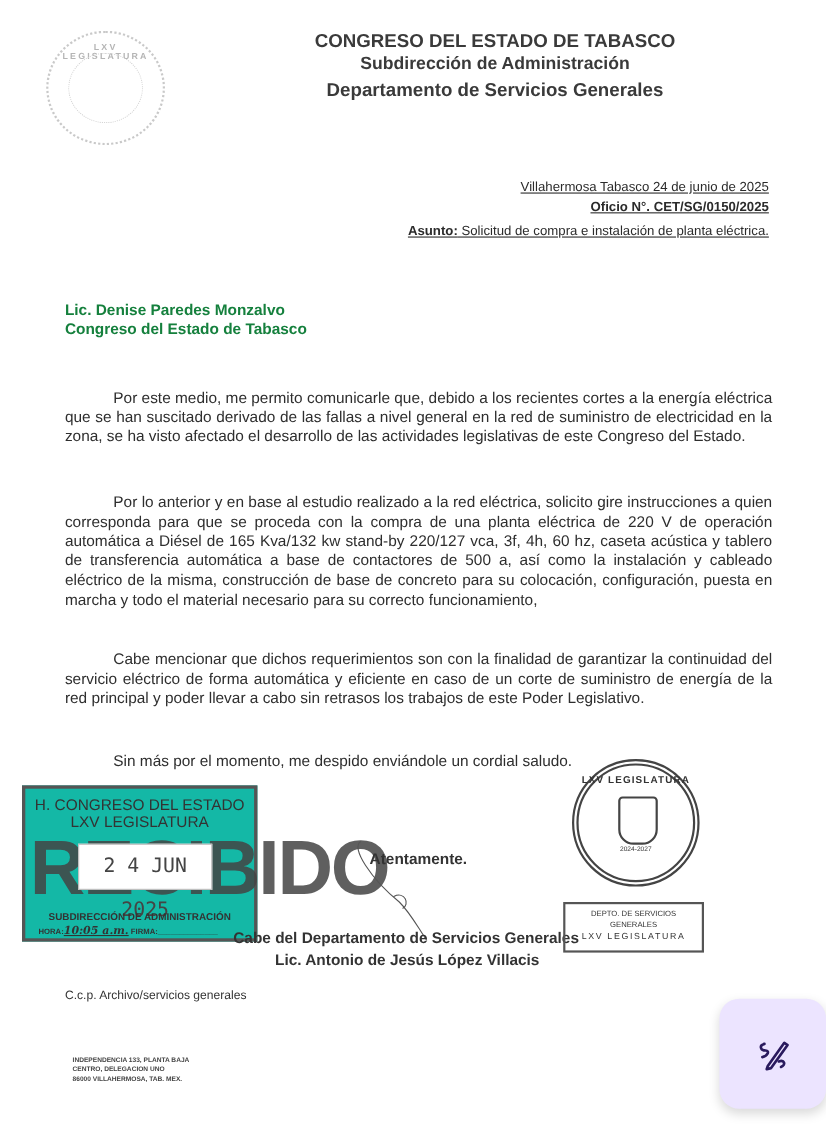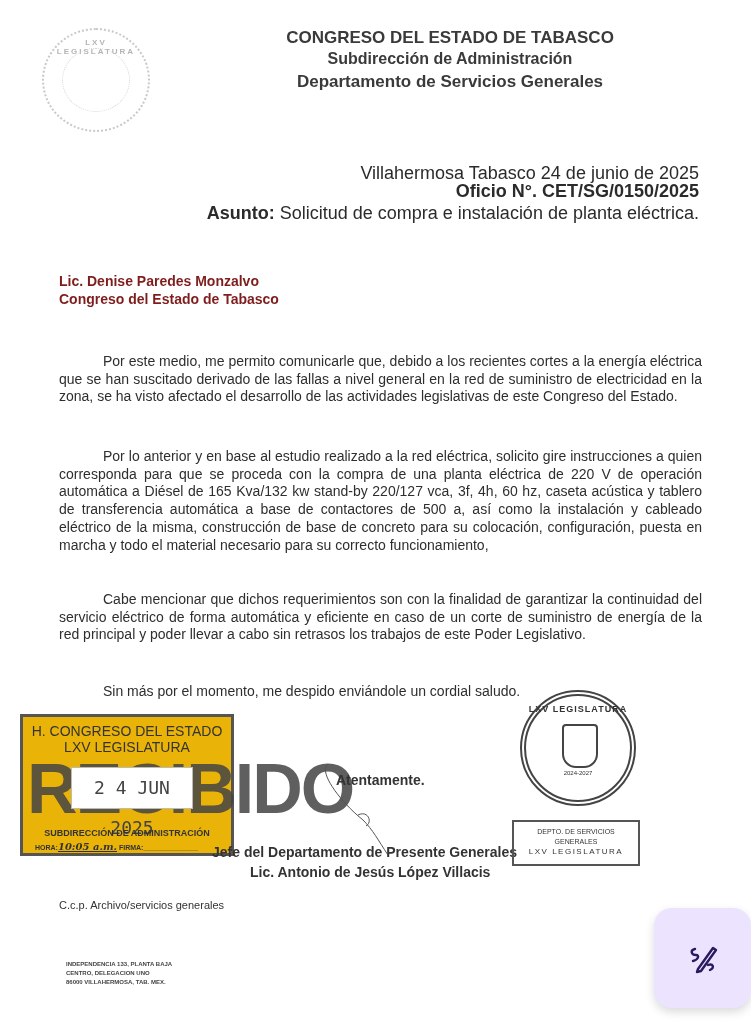--- a/index.html
+++ b/index.html
@@ -18,37 +18,37 @@
     border-radius: 50%; border: 1px dotted #d4d4d4;
   }
   .seal-top .ring-text {
     position: absolute; left: 0; top: 8px; width: 100%; text-align: center;
     font-size: 8px; color: #b5b5b5; letter-spacing: 2px; font-weight: bold;
   }
   .header { left: 230px; width: 440px; text-align: center; }
   .h1 { top: 28px; font-size: 17px; font-weight: bold; color: #3a3a3a; }
   .h2 { top: 50px; font-size: 16px; font-weight: bold; color: #3a3a3a; }
   .h3 { top: 72px; font-size: 17px; font-weight: bold; color: #3a3a3a; }
-  .right { right: 52px; text-align: center; font-size: 18px; }
+  .right { right: 52px; text-align: center; font-size: 12px; text-decoration: underline; }
   .date { top: 163px; }
   .oficio { top: 181px; font-weight: bold; }
   .asunto { top: 203px; }
   .asunto b { font-weight: bold; margin-left: 28px; }
-  .addressee { left: 59px; top: 273px; font-size: 14px; font-weight: bold; line-height: 17.5px; color: #7f1d1d; }
+  .addressee { left: 59px; top: 273px; font-size: 14px; font-weight: bold; line-height: 17.5px; color: #15803d; }
   .para {
     left: 59px; width: 643px; font-size: 14px; line-height: 17.7px;
     text-align: justify; text-indent: 44px; color: #2e2e2e;
   }
   .p1 { top: 353px; }
   .p2 { top: 448px; }
   .p3 { top: 591px; }
   .p4 { top: 683px; }
   .stamp-rec {
     left: 20px; top: 714px; width: 214px; height: 142px;
-    border: 3px solid #555; box-sizing: border-box; background: #eab308;
+    border: 3px solid #555; box-sizing: border-box; background: #14b8a6;
   }
   .stamp-rec .l1 { position:absolute; top: 6px; width:100%; text-align:center; font-size: 14px; color:#333; }
   .stamp-rec .l2 { position:absolute; top: 22px; width:100%; text-align:center; font-size: 14px; color:#333; }
   .stamp-rec .big {
     position:absolute; top: 36px; left: 4px; right: 4px; height: 72px;
     font-size: 70px; font-weight: bold; color: #444; letter-spacing: -2px;
     text-align: center; line-height: 72px; opacity: 0.85;
   }
   .stamp-rec .datebox {
     position:absolute; top: 50px; left: 48px; width: 120px; height: 40px;
@@ -134,21 +134,21 @@
   <div class="emblem"></div>
   <div class="years">2024-2027</div>
 </div>
 
 <svg class="abs signature" viewBox="0 0 120 100">
   <path d="M10 5 C 0 10, 20 40, 45 60 C 55 70, 60 80, 70 95 M 40 55 C 50 50, 55 62, 48 66" fill="none" stroke="#555" stroke-width="1"></path>
 </svg>
 
 <div class="abs atte">Atentamente.</div>
 <div class="abs signer">Lic. Antonio de Jesús López Villacis</div>
-<div class="abs signer-role">Jefe del Departamento de Presente Generales</div>
+<div class="abs signer-role">Cabe del Departamento de Servicios Generales</div>
 
 <div class="abs stamp-depto">
   <div>DEPTO. DE SERVICIOS</div>
   <div>GENERALES</div>
   <div class="lx">LXV LEGISLATURA</div>
 </div>
 
 <div class="abs ccp">C.c.p. Archivo/servicios generales</div>
 
 <div class="abs addr">

